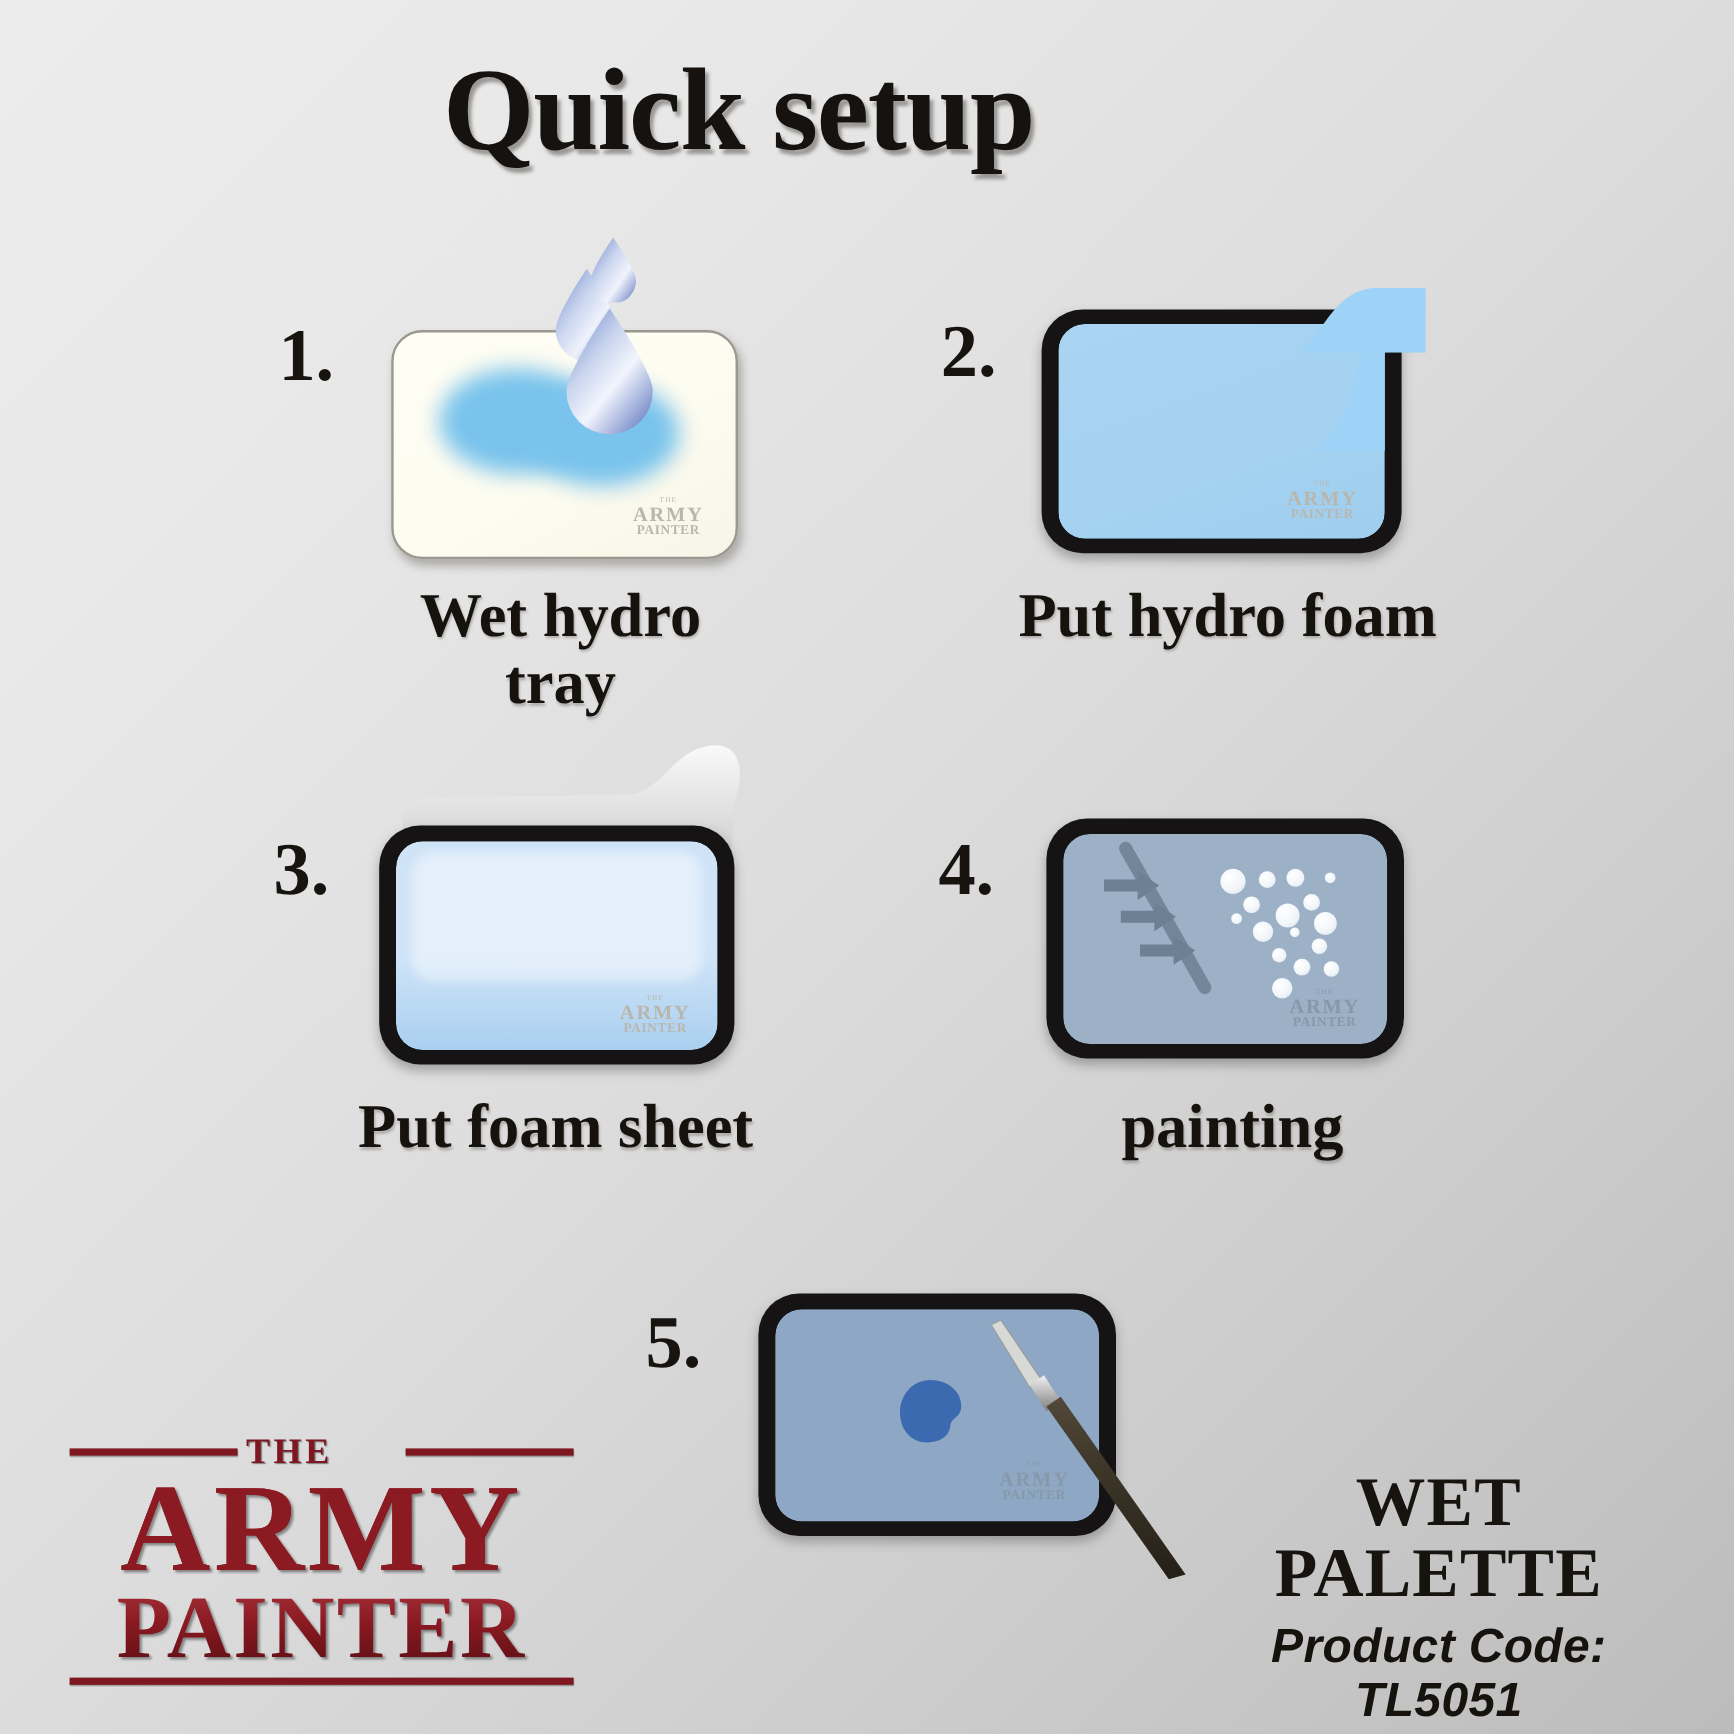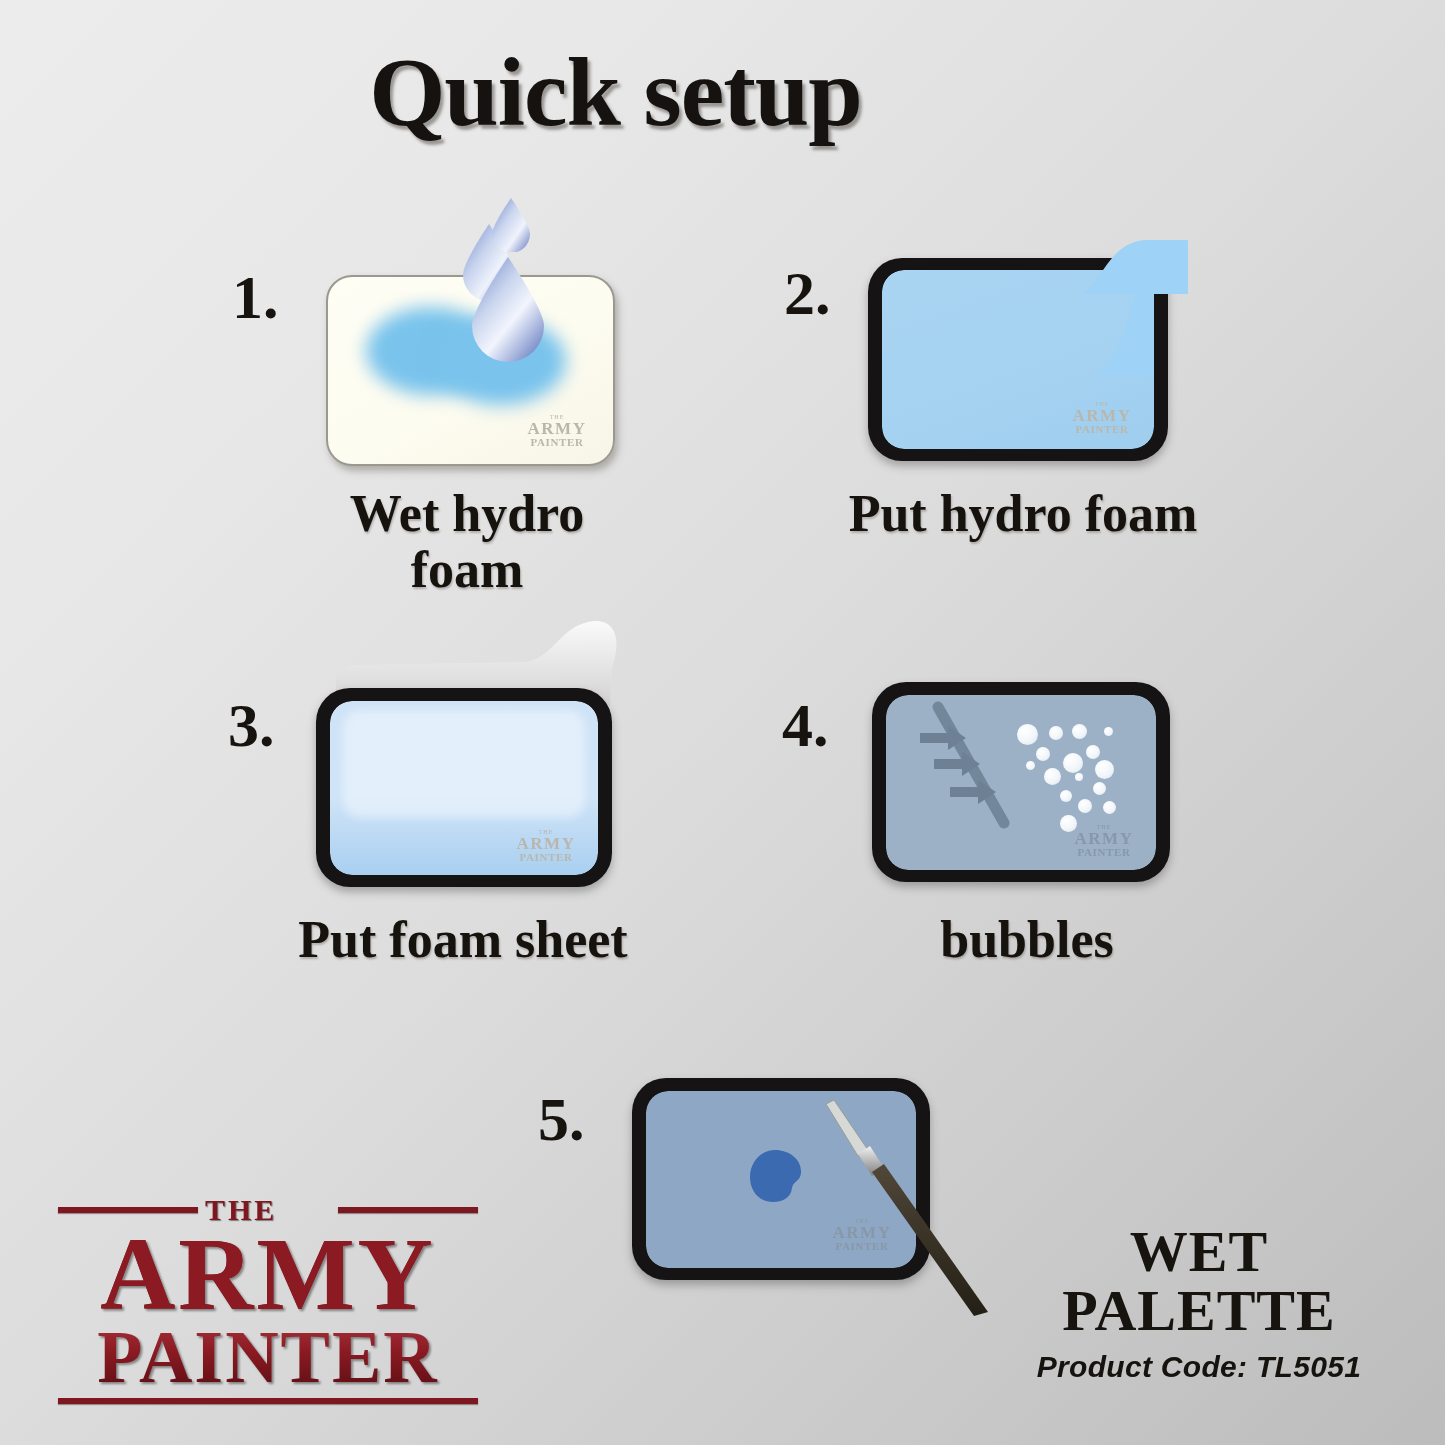--- a/index.html
+++ b/index.html
@@ -138,21 +138,21 @@
   }
 
   .product{position:absolute;right:46px;top:1222px;width:400px;text-align:center;}
   .product-name{
     font-family:"Liberation Serif", serif;font-weight:bold;
     font-size:58px;line-height:1.02;color:#171410;letter-spacing:1px;
   }
   .product-code{
     margin-top:10px;
     font-family:"Liberation Sans", sans-serif;font-weight:bold;font-style:italic;
-    font-size:30px;color:#16130f;letter-spacing:.3px;
+    font-size:40px;color:#16130f;letter-spacing:.3px;
   }
 </style>
 </head>
 <body>
 
 <div id="page">
 
   <div class="page-title">Quick setup</div>
 
   <div class="step">
@@ -201,21 +201,21 @@
             <stop offset="58%" stop-color="#f2f5fd"></stop>
             <stop offset="100%" stop-color="#5a72bb"></stop>
           </linearGradient>
         </defs>
         <path d="M40 3 C40 3 76 55 76 72 A36 36 0 0 1 4 72 C4 55 40 3 40 3 Z" fill="url(#dg3)"></path>
       </svg>
     </div>
 
     <div class="step-cap" style="left:262px;top:486px;width:410px;">
       <div>Wet hydro</div>
-      <div>foam</div>
+      <div>tray</div>
     </div>
   </div>
 
   <div class="step">
     <div class="step-num" style="left:784px;top:258px;">2.</div>
 
     <div class="art">
       <div class="tray" style="left:868px;top:258px;width:300px;height:203px;">
         <div class="tray-inner" style="left:14px;top:12px;width:272px;height:179px;">
           <div class="foam2"></div>
@@ -314,21 +314,21 @@
           <div class="wm dark" style="right:12px;bottom:12px;width:80px;">
             <span class="wm-the">THE</span>
             <span class="wm-army">ARMY</span>
             <span class="wm-painter">PAINTER</span>
           </div>
         </div>
       </div>
     </div>
 
     <div class="step-cap" style="left:832px;top:912px;width:390px;">
-      <div>bubbles</div>
+      <div>painting</div>
     </div>
   </div>
 
   <div class="step">
     <div class="step-num" style="left:538px;top:1084px;">5.</div>
 
     <div class="art">
       <div class="tray" style="left:632px;top:1078px;width:298px;height:202px;">
         <div class="tray-inner" style="left:14px;top:13px;width:270px;height:177px;">
           <div class="pal5"></div>

